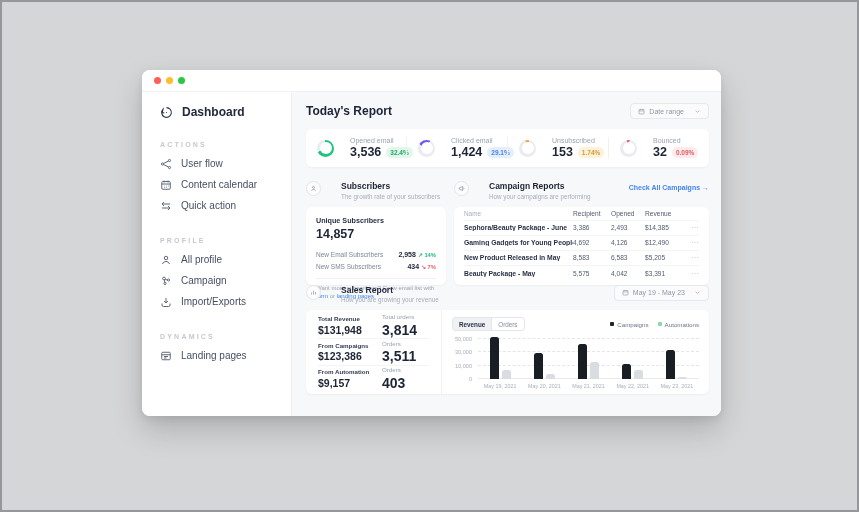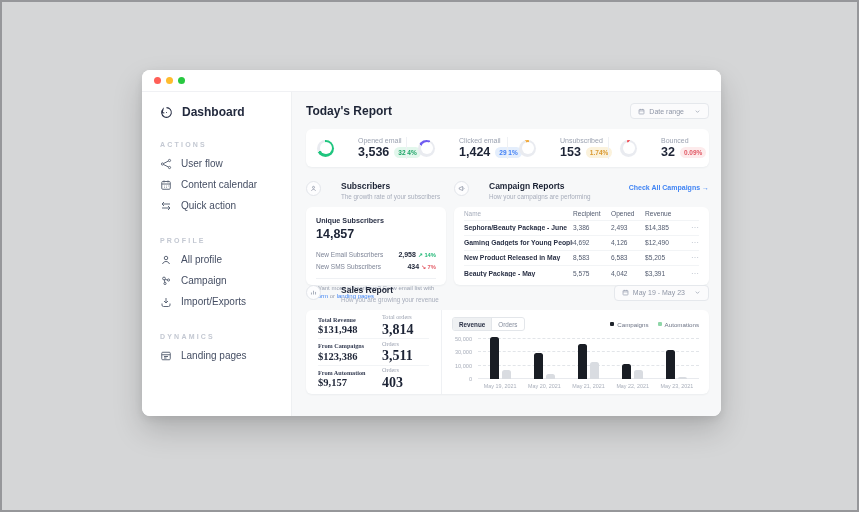--- a/index.html
+++ b/index.html
@@ -26,21 +26,21 @@
 
   .main { flex:1; background:#f7f8f9; padding:11px 12px 0 14px; min-width:0; }
   .mheader { display:flex; justify-content:space-between; align-items:center; }
   .page-title { font-size:12px; font-weight:bold; color:#1d2436; }
   .pill { display:flex; align-items:center; gap:4px; background:#fbfbfc; border:1px solid #e5e8ec;
     border-radius:4px; padding:3.5px 7px; font-size:7px; color:#8f96a6; cursor:pointer; }
   .pill svg { width:7px; height:7px; stroke:#9aa1b0; }
 
   .card { background:#fff; border-radius:6px; box-shadow:0 1px 2px rgba(20,30,60,.05); }
   .stats { margin-top:10px; height:38px; display:flex; align-items:center; }
-  .stat { flex:1; display:flex; align-items:center; gap:24px; padding:0 11px; border-left:1px solid #eff1f4; min-width:0; }
+  .stat { flex:1; display:flex; align-items:center; gap:16px; padding:0 11px; border-left:1px solid #eff1f4; min-width:0; }
   .stat:first-child { border-left:none; }
   .ring { width:17px; height:17px; border-radius:50%; position:relative; flex:0 0 17px; background:#e9ebf0; }
   .ring::after { content:""; position:absolute; inset:2.5px; background:#fff; border-radius:50%; }
   .stat-label { font-size:7px; color:#9ba2b1; margin-bottom:1px; white-space:nowrap; }
   .stat-row { display:flex; align-items:center; gap:5px; }
   .stat-value { font-size:12.5px; font-weight:bold; color:#1d2436; }
   .badge { font-size:6.5px; font-weight:bold; padding:2px 4px; border-radius:7px; white-space:nowrap; }
 
   .cols { margin-top:14px; display:flex; gap:8px; }
   .col-left { flex:0 0 140px; }
@@ -72,21 +72,21 @@
   .thead { color:#a6adbb; font-size:6.4px; height:13px; }
   .tc-name { flex:1; font-size:6.8px; font-weight:bold; color:#2a3146; white-space:nowrap; overflow:hidden; min-width:0; }
   .thead .tc-name { font-weight:normal; color:#a6adbb; font-size:6.4px; }
   .tc-num { width:38px; font-size:6.6px; color:#515a6e; flex:0 0 38px; }
   .tc-num2 { width:34px; flex:0 0 34px; }
   .tc-rev { width:42px; flex:0 0 42px; font-size:6.6px; color:#515a6e; }
   .tc-menu { width:12px; flex:0 0 12px; text-align:right; color:#c2c7d1; font-size:8px; cursor:pointer; line-height:6px; }
 
   .sales { }
   .sales-card { display:flex; height:84px; }
-  .sales-left { flex:0 0 136px; border-right:1px solid #eff1f4; padding:3px 12px 3px; display:flex; flex-direction:column;font-family:Liberation Serif, serif; }
+  .sales-left { flex:0 0 136px; border-right:1px solid #eff1f4; padding:3px 12px 3px; display:flex; flex-direction:column; }
   .srow { flex:1; display:flex; align-items:center; border-bottom:1px solid #f2f4f6; }
   .srow:last-child { border-bottom:none; }
   .scell1 { width:64px; flex:0 0 64px; }
   .scell2 { flex:1; }
   .slabel { font-size:6.2px; font-weight:bold; color:#343c52; }
   .slabel.gray { color:#9aa1b0; font-weight:normal; }
   .sval { font-size:10.5px; font-weight:bold; color:#1d2436; margin-top:1.5px; white-space:nowrap; }
   .sval.sm { font-size:14px; }
 
   .sales-chart { flex:1; padding:7px 10px 5px; display:flex; flex-direction:column; min-width:0; }

